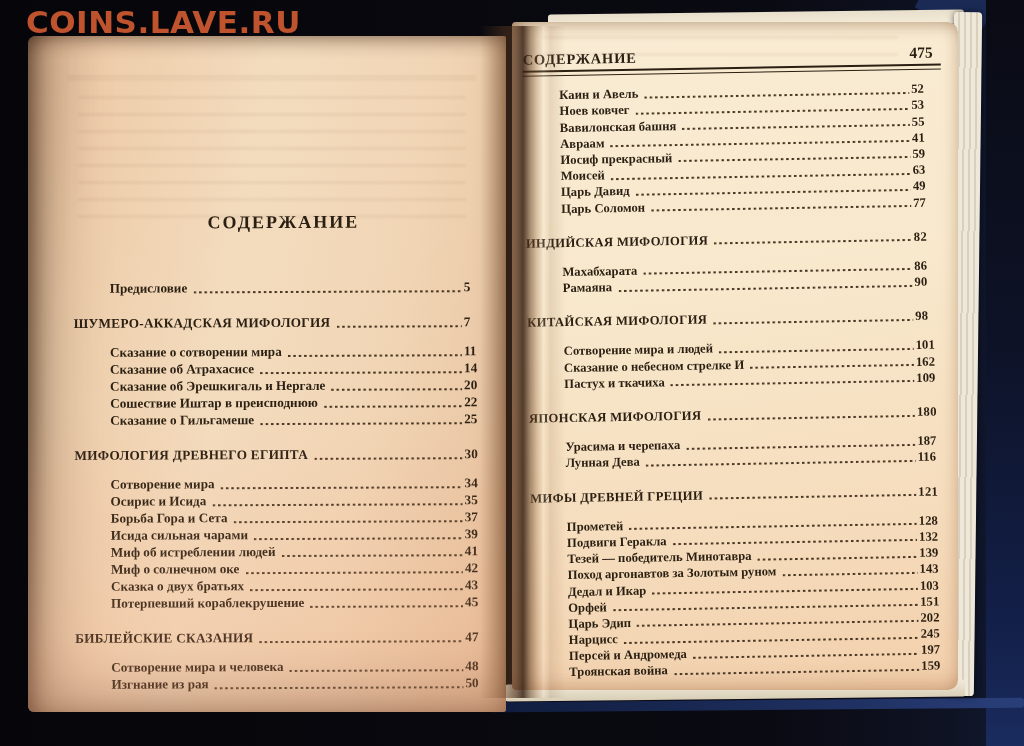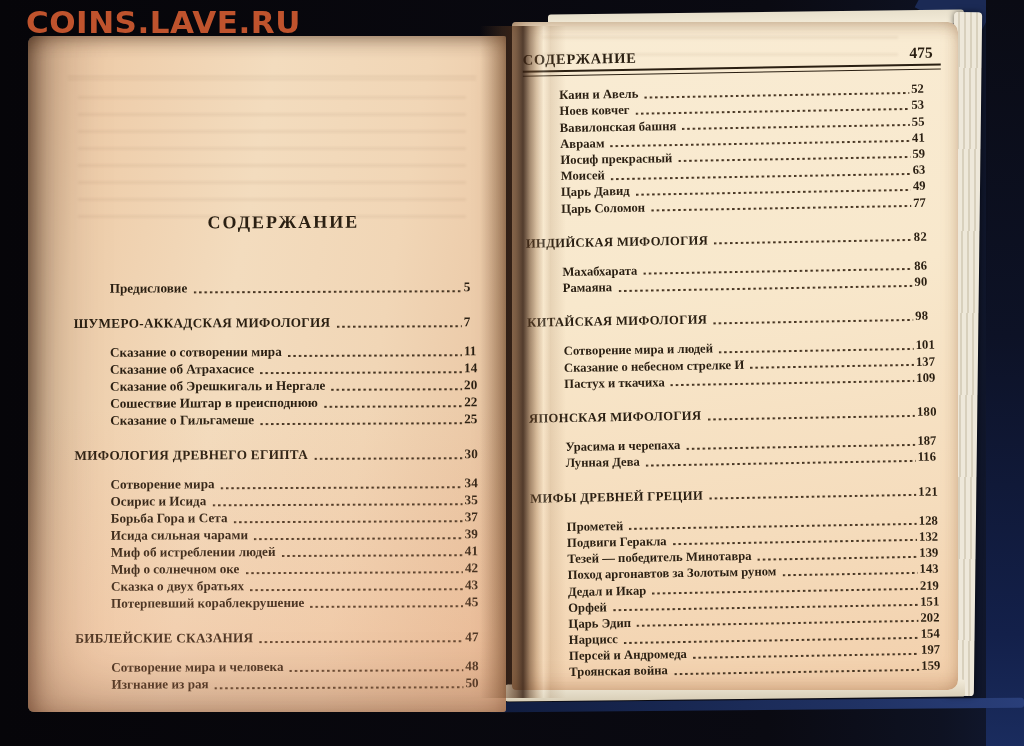--- a/index.html
+++ b/index.html
@@ -269,21 +269,21 @@
             <span class="num">98</span>
           </div>
           <div class="toc-row item">
             <span class="label">Сотворение мира и людей</span>
             <span class="leader"></span>
             <span class="num">101</span>
           </div>
           <div class="toc-row item">
             <span class="label">Сказание о небесном стрелке И</span>
             <span class="leader"></span>
-            <span class="num">137</span>
+            <span class="num">162</span>
           </div>
           <div class="toc-row item">
             <span class="label">Пастух и ткачиха</span>
             <span class="leader"></span>
             <span class="num">109</span>
           </div>
           <div class="toc-row section">
             <span class="label">ЯПОНСКАЯ МИФОЛОГИЯ</span>
             <span class="leader"></span>
             <span class="num">180</span>
@@ -319,36 +319,36 @@
             <span class="num">139</span>
           </div>
           <div class="toc-row item">
             <span class="label">Поход аргонавтов за Золотым руном</span>
             <span class="leader"></span>
             <span class="num">143</span>
           </div>
           <div class="toc-row item">
             <span class="label">Дедал и Икар</span>
             <span class="leader"></span>
-            <span class="num">219</span>
+            <span class="num">103</span>
           </div>
           <div class="toc-row item">
             <span class="label">Орфей</span>
             <span class="leader"></span>
             <span class="num">151</span>
           </div>
           <div class="toc-row item">
             <span class="label">Царь Эдип</span>
             <span class="leader"></span>
             <span class="num">202</span>
           </div>
           <div class="toc-row item">
             <span class="label">Нарцисс</span>
             <span class="leader"></span>
-            <span class="num">154</span>
+            <span class="num">245</span>
           </div>
           <div class="toc-row item">
             <span class="label">Персей и Андромеда</span>
             <span class="leader"></span>
             <span class="num">197</span>
           </div>
           <div class="toc-row item">
             <span class="label">Троянская война</span>
             <span class="leader"></span>
             <span class="num">159</span>

